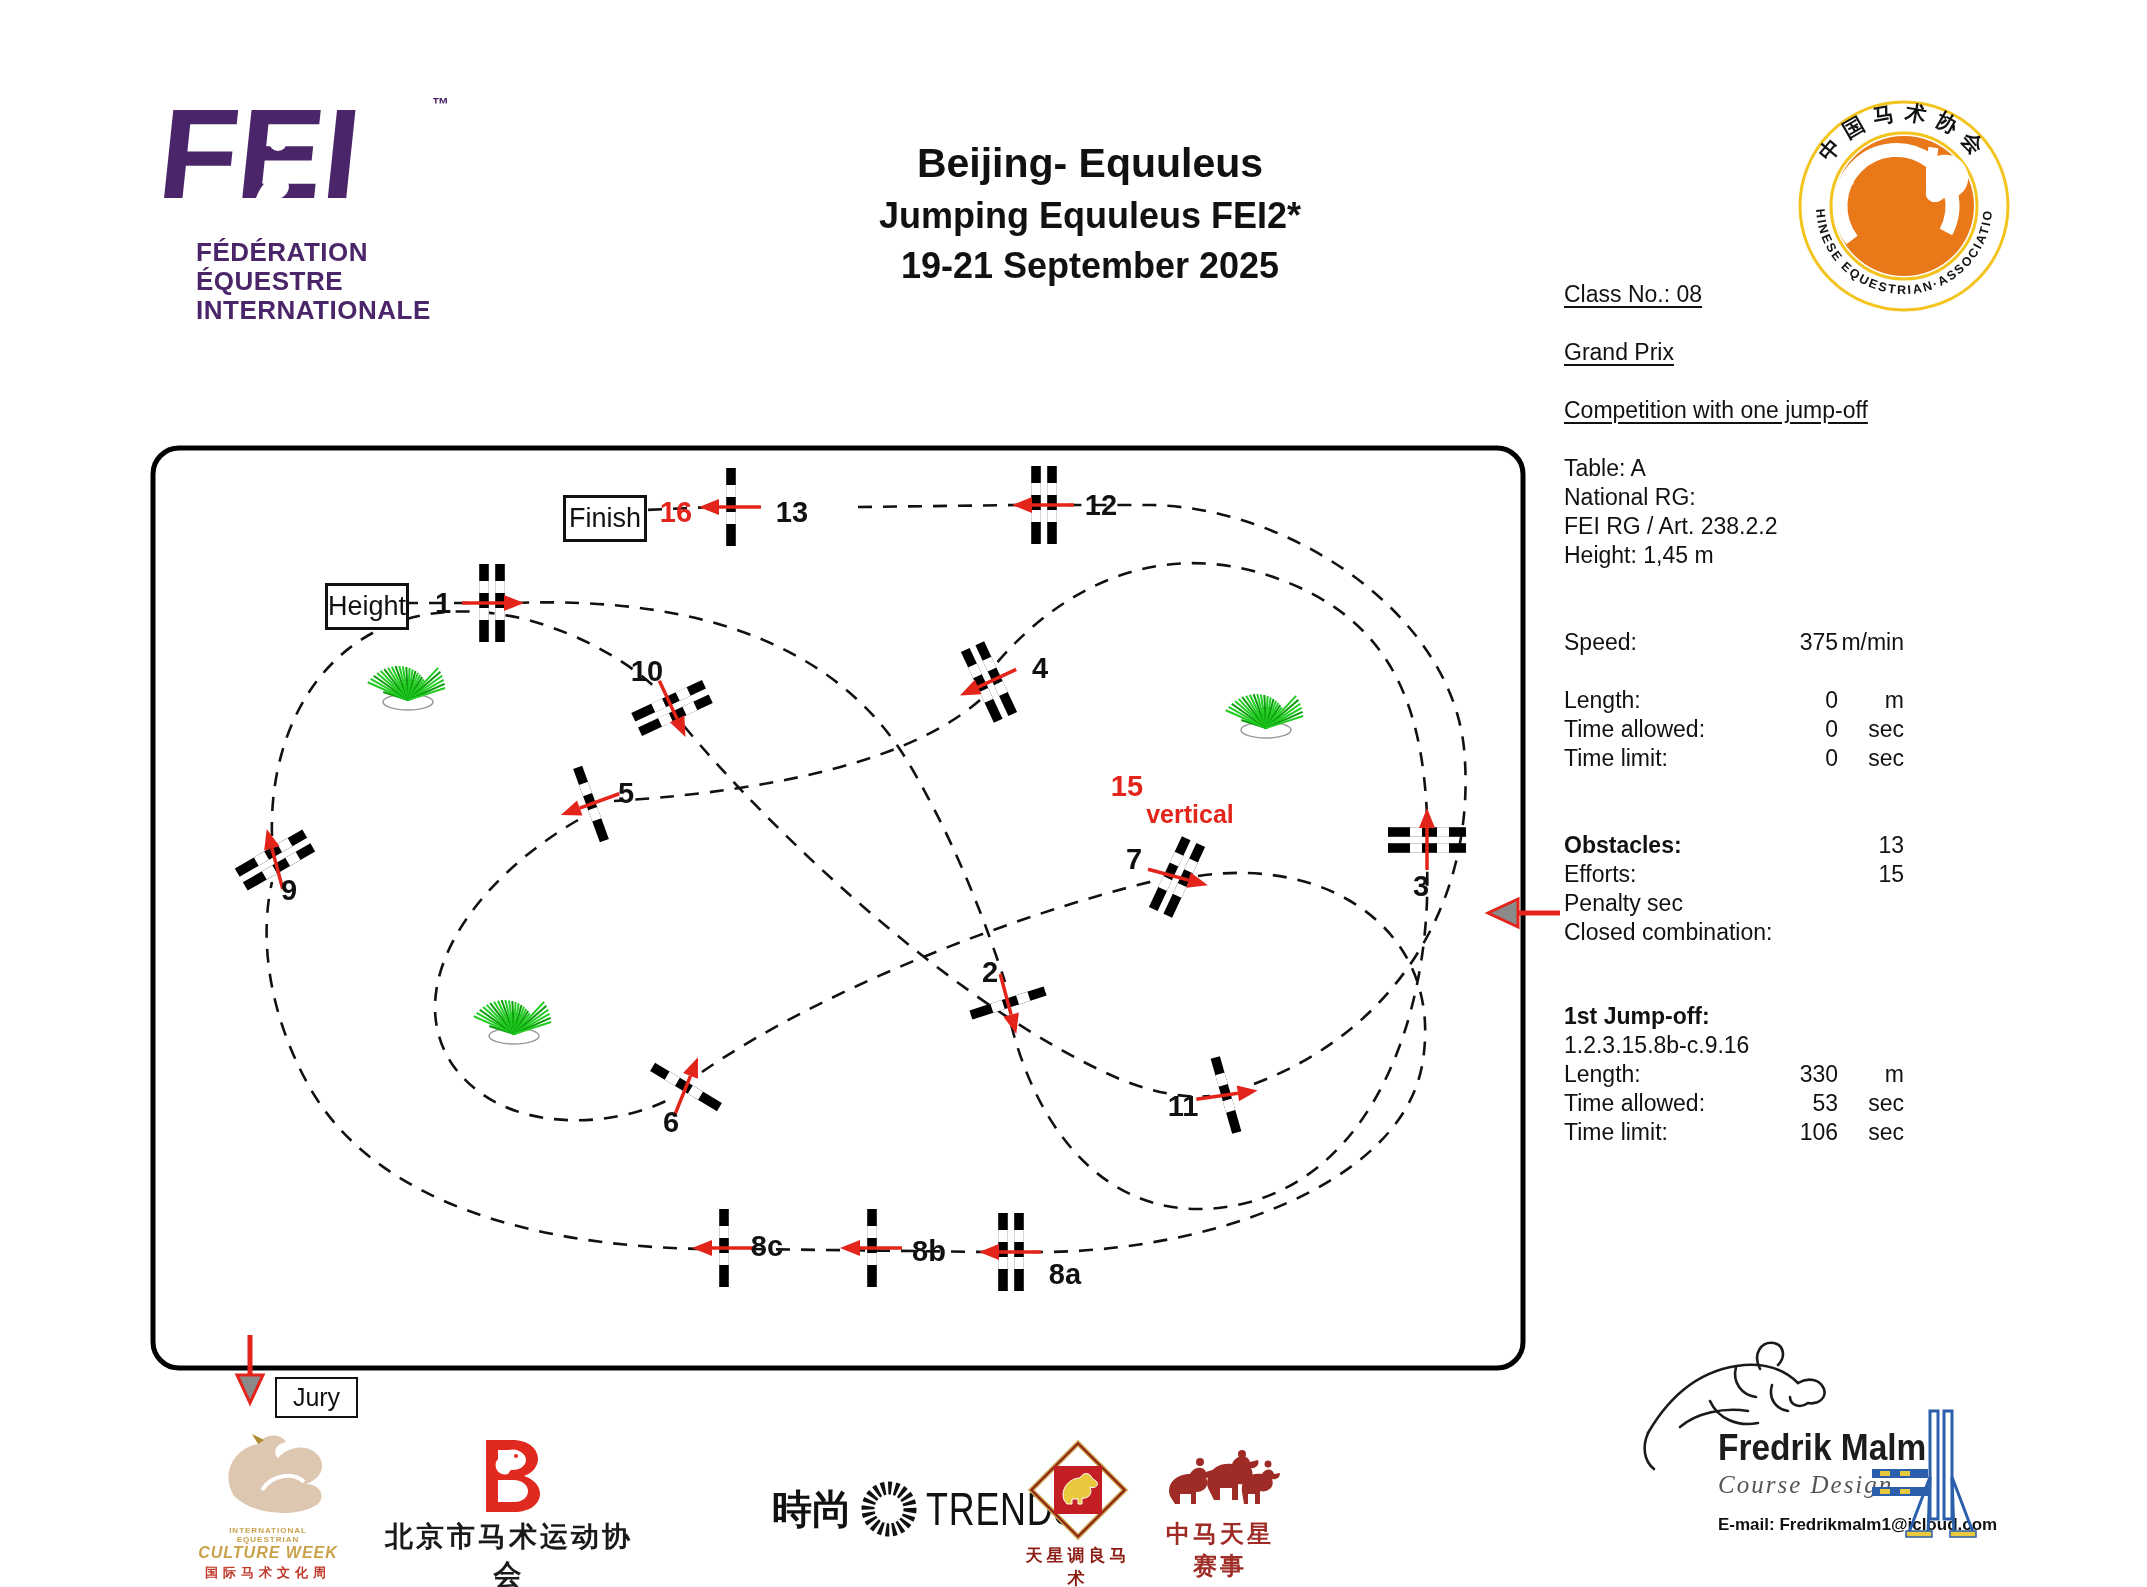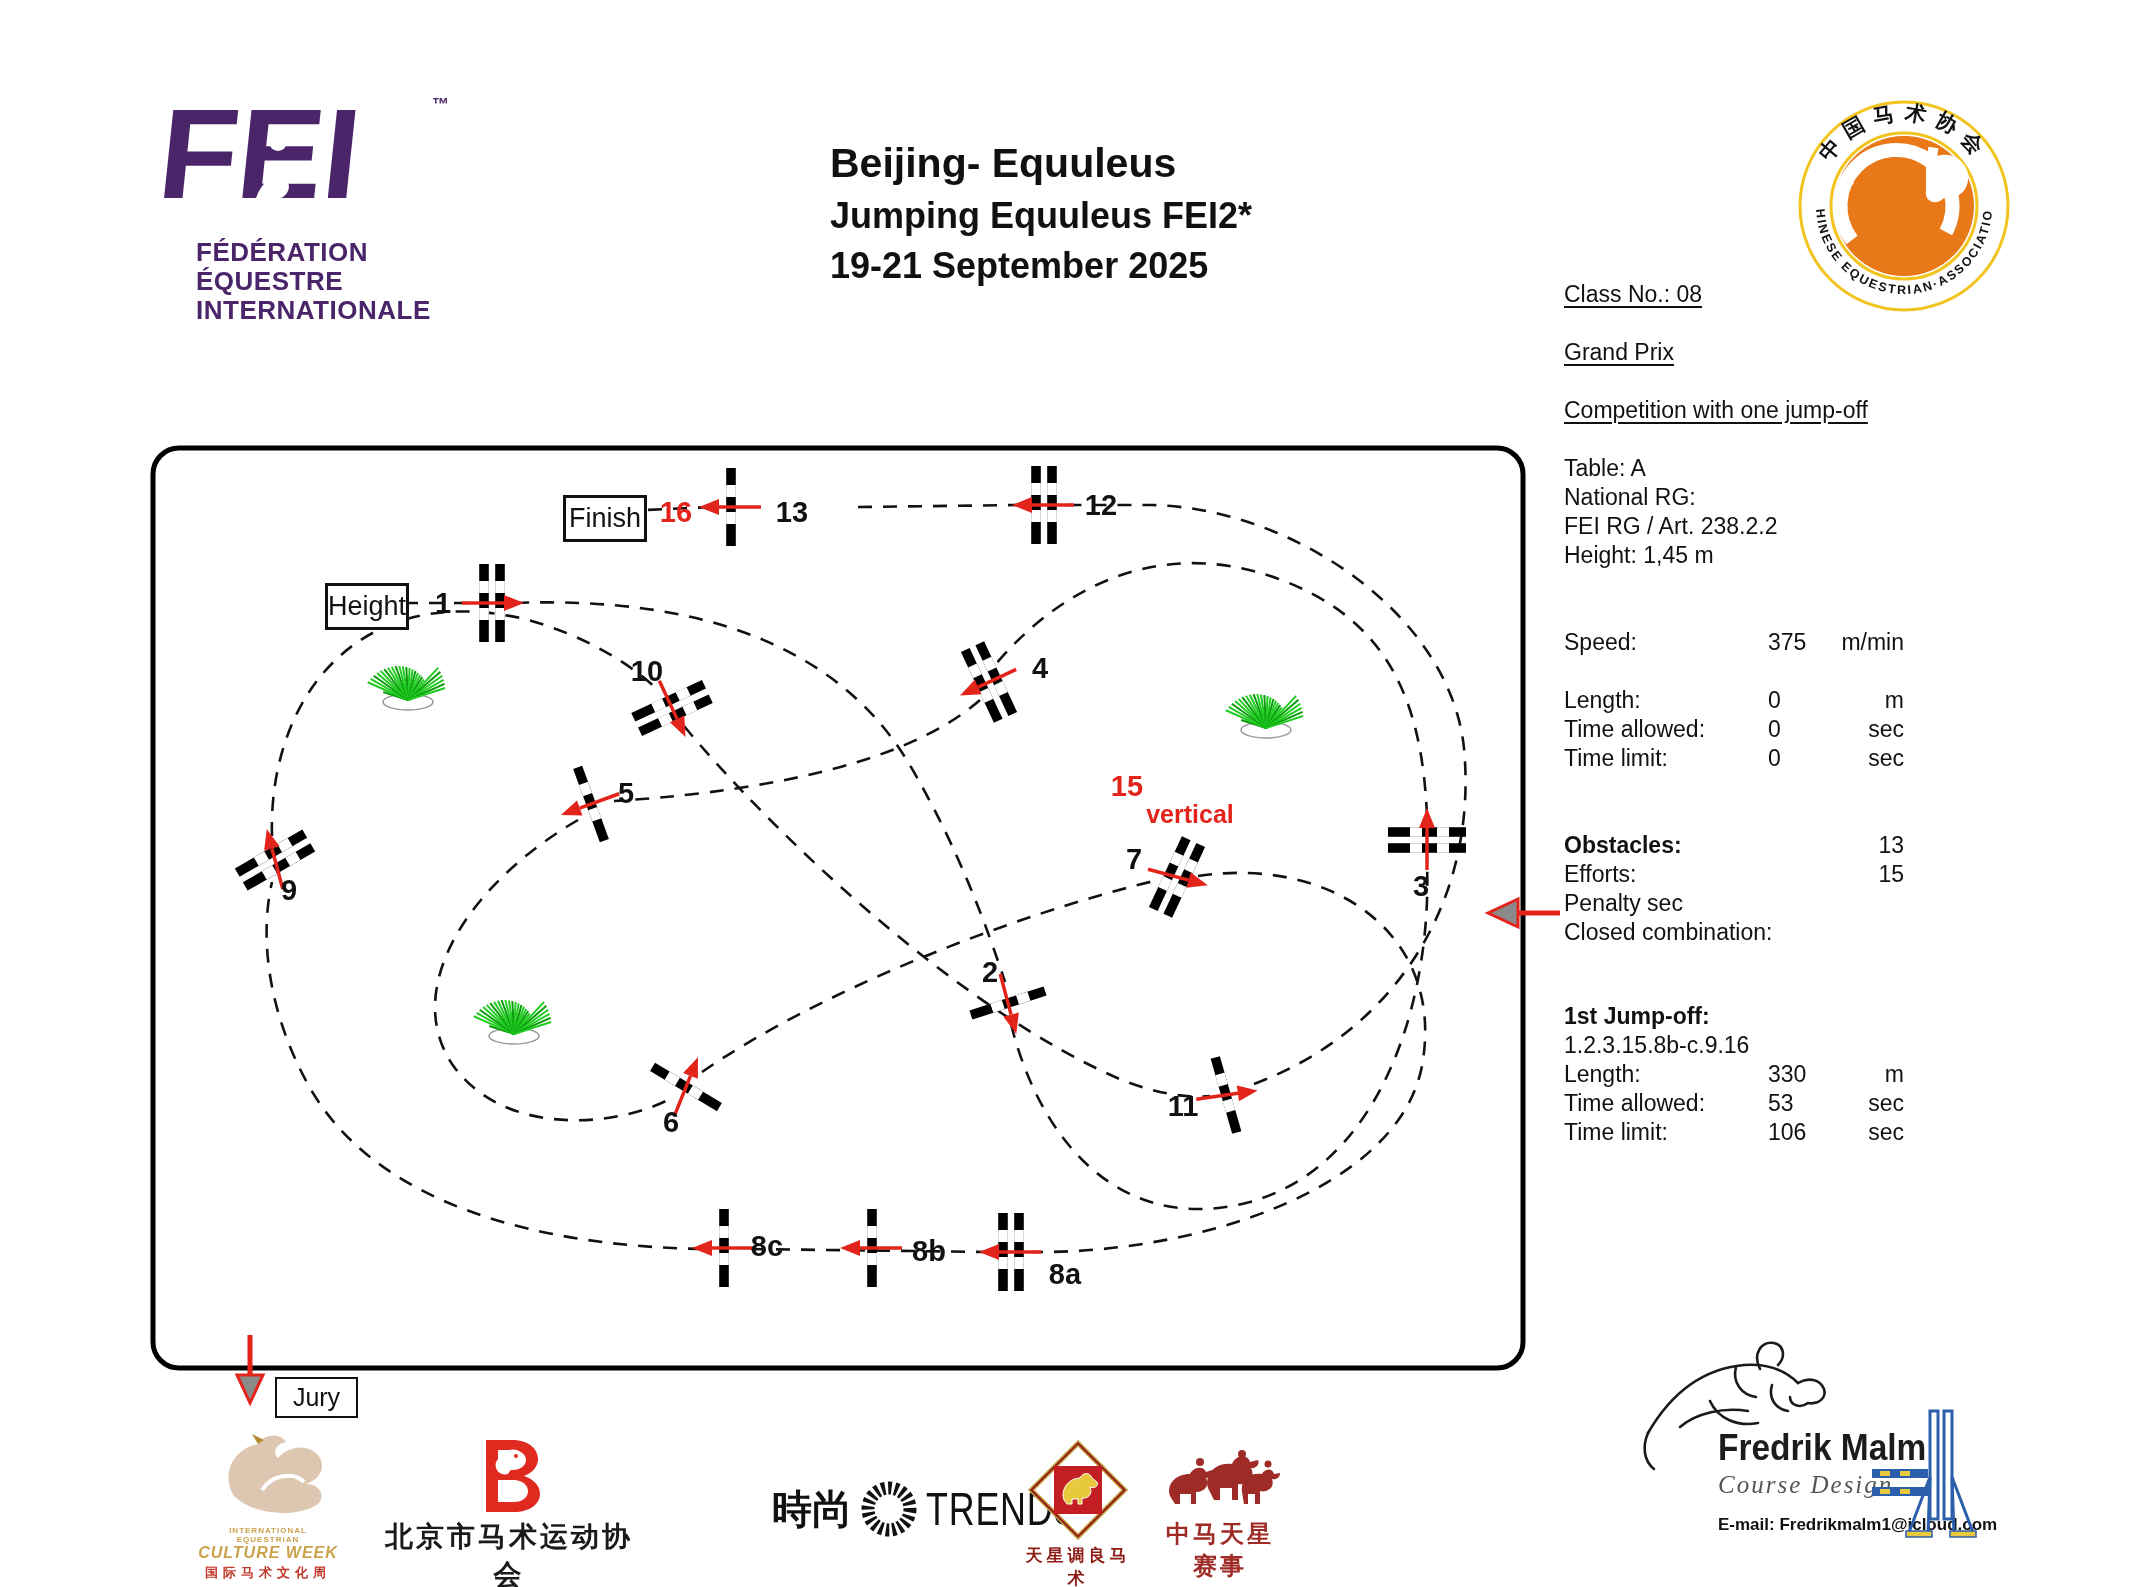--- a/index.html
+++ b/index.html
@@ -4,31 +4,31 @@
 <style>
   html,body{margin:0;padding:0;background:#fff;}
   body{width:2147px;height:1587px;position:relative;overflow:hidden;
        font-family:"Liberation Sans",sans-serif;color:#111;}
   .abs{position:absolute;}
 
   
   .fei-block{left:160px;top:80px;width:320px;}
   .fei-lines{margin-top:4px;margin-left:36px;color:#4b2569;font-weight:bold;
              font-size:26px;line-height:29px;letter-spacing:.5px;}
-  .title-block{left:830px;top:140px;width:520px;text-align:left;}
+  .title-block{left:830px;top:140px;width:520px;text-align:center;}
   .title-l1{font-size:41px;font-weight:600;}
   .title-l2,.title-l3{font-size:36px;font-weight:600;margin-top:8px;}
 
   
   .panel{left:1564px;top:280px;width:420px;font-size:23px;line-height:29px;}
   .u{text-decoration:underline;text-underline-offset:4px;}
   .hdr{margin-bottom:29px;}
   .blk{margin-top:29px;}
   .row{display:grid;grid-template-columns:1fr 70px 66px;width:340px;}
-  .row .v{text-align:left;}
+  .row .v{text-align:right;}
   .row .un{text-align:right;}
   .b{font-weight:bold;}
 
   
   .obs-label{position:absolute;transform:translate(-50%,-50%);font-weight:bold;
              font-size:29px;white-space:nowrap;}
   .obs-label.red{color:#e3241b;}
   .obs-label.small{font-size:25px;margin-left:32px;}
   .cbox{position:absolute;border:3px solid #111;background:#fff;display:flex;
         align-items:center;justify-content:center;font-size:27px;}

